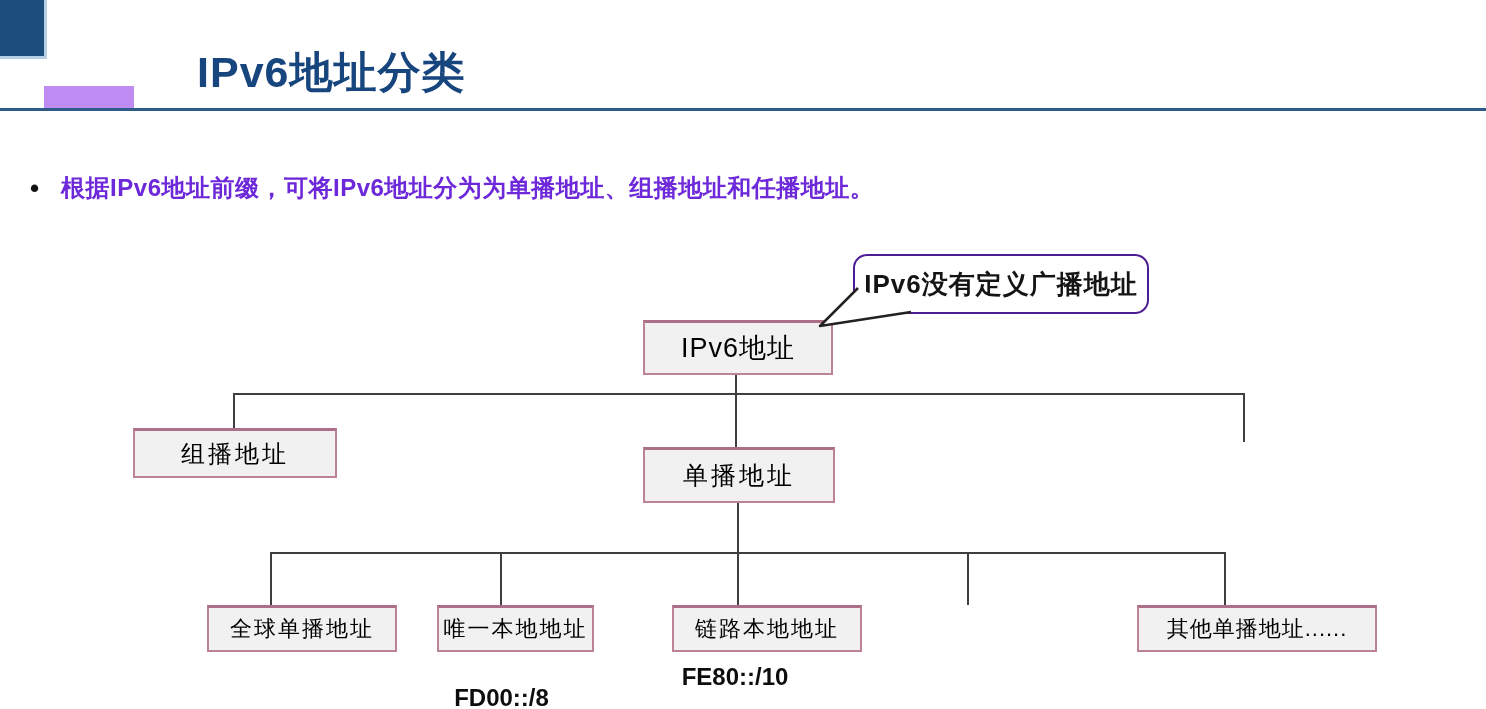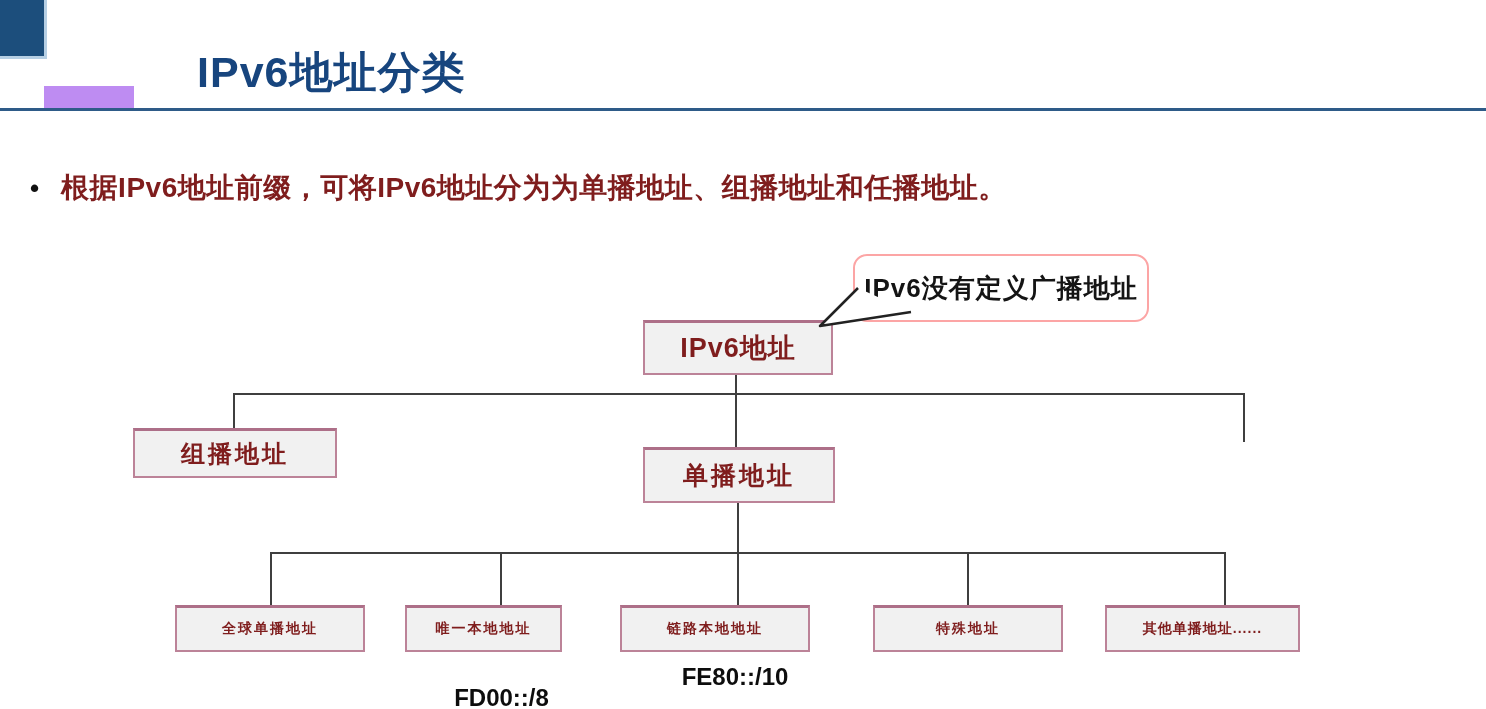--- a/index.html
+++ b/index.html
@@ -9,54 +9,54 @@
   }
   
   .corner-square{position:absolute;left:0;top:0;width:44px;height:56px;background:var(--c-square,#1C4E7C);
     border-right:3px solid #B6CFE4;border-bottom:3px solid #B6CFE4;}
   .accent-bar{position:absolute;left:44px;top:86px;width:90px;height:24px;background:var(--c-bar,#BE8CF2);}
   .slide-title{position:absolute;left:197px;top:44px;font-size:43px;font-weight:bold;color:var(--c-title,#17457E);letter-spacing:1px;}
   .rule{position:absolute;left:0;top:108px;width:1486px;height:3px;background:var(--c-rule,#2E5B88);}
   
   .bullet-row{position:absolute;left:30px;top:170px;display:flex;align-items:flex-start;}
   .bullet-dot{font-size:26px;font-weight:bold;margin-right:22px;line-height:36px;}
-  .bullet-text{font-size:28px;font-weight:bold;color:#7f1d1d;line-height:36px;letter-spacing:0.5px;}
+  .bullet-text{font-size:24px;font-weight:bold;color:#6d28d9;line-height:36px;letter-spacing:0.5px;}
   
   .node{position:absolute;background:#F1F1F1;border:2px solid #BC8398;border-top:3px solid #AD6F88;
-    display:flex;align-items:center;justify-content:center;font-weight:bold;color:#7f1d1d;
+    display:flex;align-items:center;justify-content:center;font-weight:normal;color:#000000;
     letter-spacing:3px;box-sizing:border-box;}
   .node-root{left:643px;top:320px;width:190px;height:55px;font-size:27px;letter-spacing:1px;}
   .node-multicast{left:133px;top:428px;width:204px;height:50px;font-size:24px;}
   .node-unicast{left:643px;top:447px;width:192px;height:56px;font-size:25px;}
   .node-anycast{left:1152px;top:442px;width:182px;height:52px;font-size:24px;}
-  .node-l3{top:605px;height:47px;font-size:14px;letter-spacing:2px;}
+  .node-l3{top:605px;height:47px;font-size:22px;letter-spacing:2px;margin-left:32px;}
   .node-global{left:175px;width:190px;}
   .node-unique{left:405px;width:157px;}
-  .node-linklocal{left:620px;width:190px;}
+  .node-linklocal{left:640px;width:190px;}
   .node-special{left:873px;width:190px;}
-  .node-other{left:1105px;width:195px;letter-spacing:1px;}
+  .node-other{left:1105px;width:240px;letter-spacing:1px;}
   .prefix{position:absolute;top:662px;height:30px;display:flex;align-items:center;justify-content:center;
     font-size:24px;font-weight:600;color:#0d0d0d;}
   .prefix-global{left:175px;width:190px;}
   .prefix-unique{left:405px;width:193px;margin-top:21px;}
   .prefix-linklocal{left:640px;width:190px;}
   
   .line{position:absolute;background:var(--c-line,#3F3F3F);}
   .v-root{left:735px;top:375px;width:2px;height:20px;}
   .bus1{left:233px;top:393px;width:1012px;height:2px;}
   .d-left{left:233px;top:393px;width:2px;height:49px;}
   .d-mid{left:735px;top:393px;width:2px;height:54px;}
   .d-right{left:1243px;top:393px;width:2px;height:49px;}
   .v-uni{left:737px;top:503px;width:2px;height:51px;}
   .bus2{left:270px;top:552px;width:956px;height:2px;}
   .d3{top:552px;width:2px;height:53px;}
   .d3-1{left:270px;} .d3-2{left:500px;} .d3-3{left:737px;} .d3-4{left:967px;} .d3-5{left:1224px;}
   
-  .callout{position:absolute;left:853px;top:254px;width:296px;height:68px;background:#fff;
-    border:2px solid #fca5a5;border-radius:14px;display:flex;align-items:center;justify-content:center;
+  .callout{position:absolute;left:853px;top:254px;width:296px;height:60px;background:#fff;
+    border:2px solid #4c1d95;border-radius:14px;display:flex;align-items:center;justify-content:center;
     font-size:26px;font-weight:bold;color:#141414;z-index:2;box-sizing:border-box;letter-spacing:1px;}
   .callout-tail{position:absolute;left:816px;top:282px;z-index:3;}
 </style>
 </head>
 <body>
 
 <div id="slide" style="--c-title: #17457E; --c-rule: #2E5B88; --c-square: #1C4E7C; --c-bar: #BE8CF2; --c-line: #3F3F3F;">
 
   <div class="corner-square"></div>
   <div class="accent-bar"></div>
@@ -86,19 +86,18 @@
   <div class="line d3 d3-4"></div>
   <div class="line d3 d3-5"></div>
 
   <div class="node node-root">IPv6地址</div>
   <div class="node node-multicast">组播地址</div>
   <div class="node node-unicast">单播地址</div>
 
   <div class="node node-l3 node-global">全球单播地址</div>
   <div class="node node-l3 node-unique">唯一本地地址</div>
   <div class="node node-l3 node-linklocal">链路本地地址</div>
-  <div class="node node-l3 node-special">特殊地址</div>
   <div class="node node-l3 node-other">其他单播地址......</div>
 
   <div class="prefix prefix-unique">FD00::/8</div>
   <div class="prefix prefix-linklocal">FE80::/10</div>
 
 </div>
 
 </body></html>

